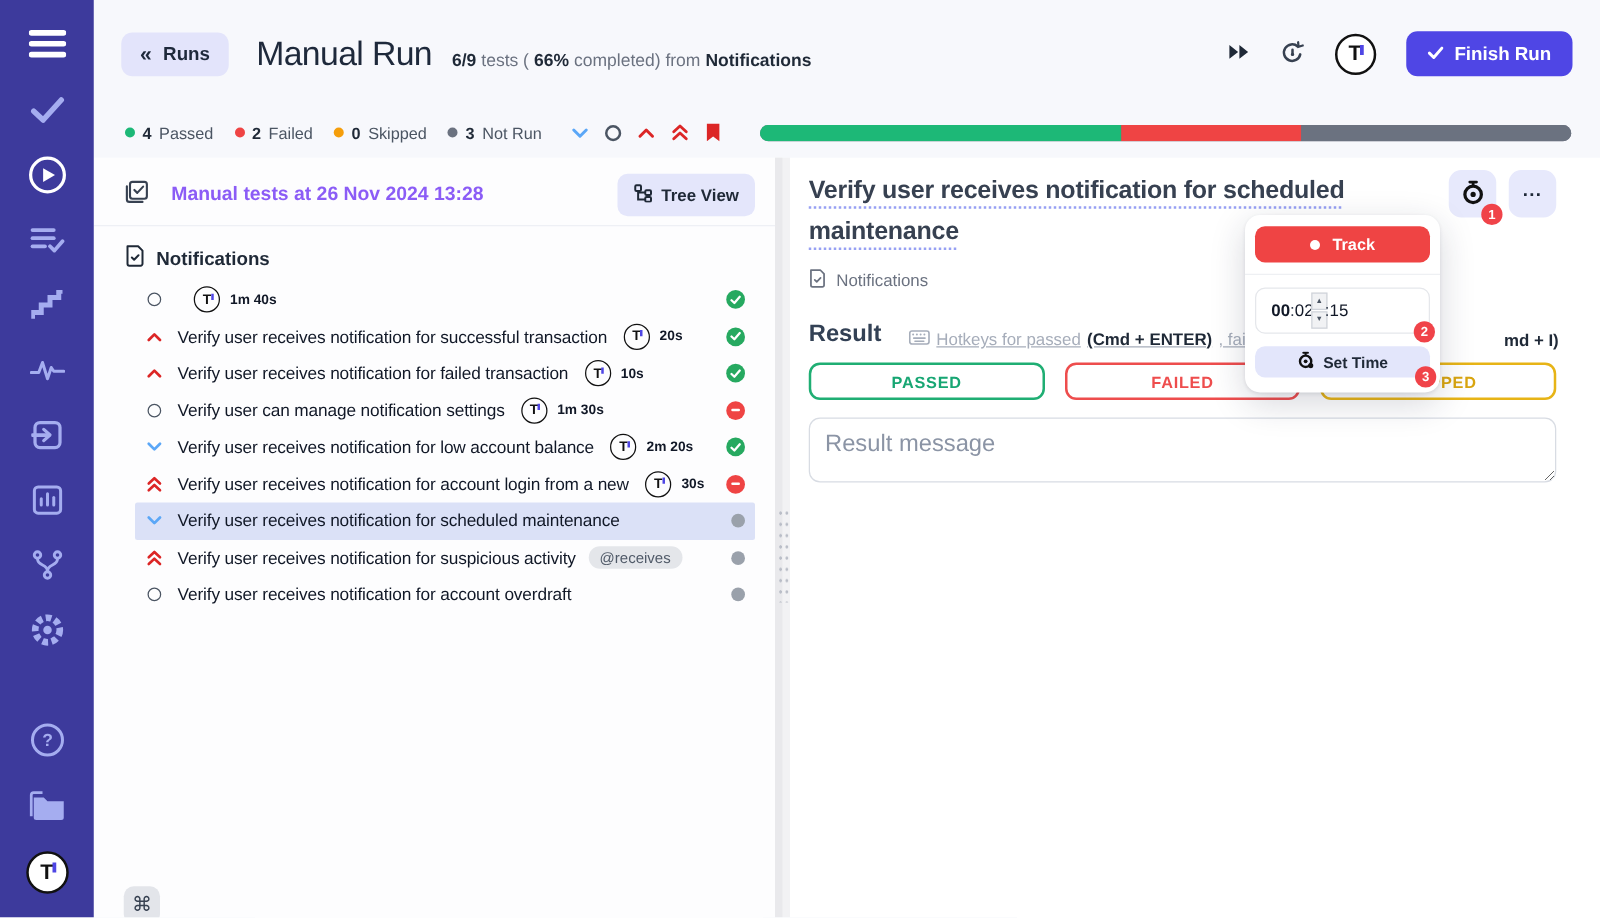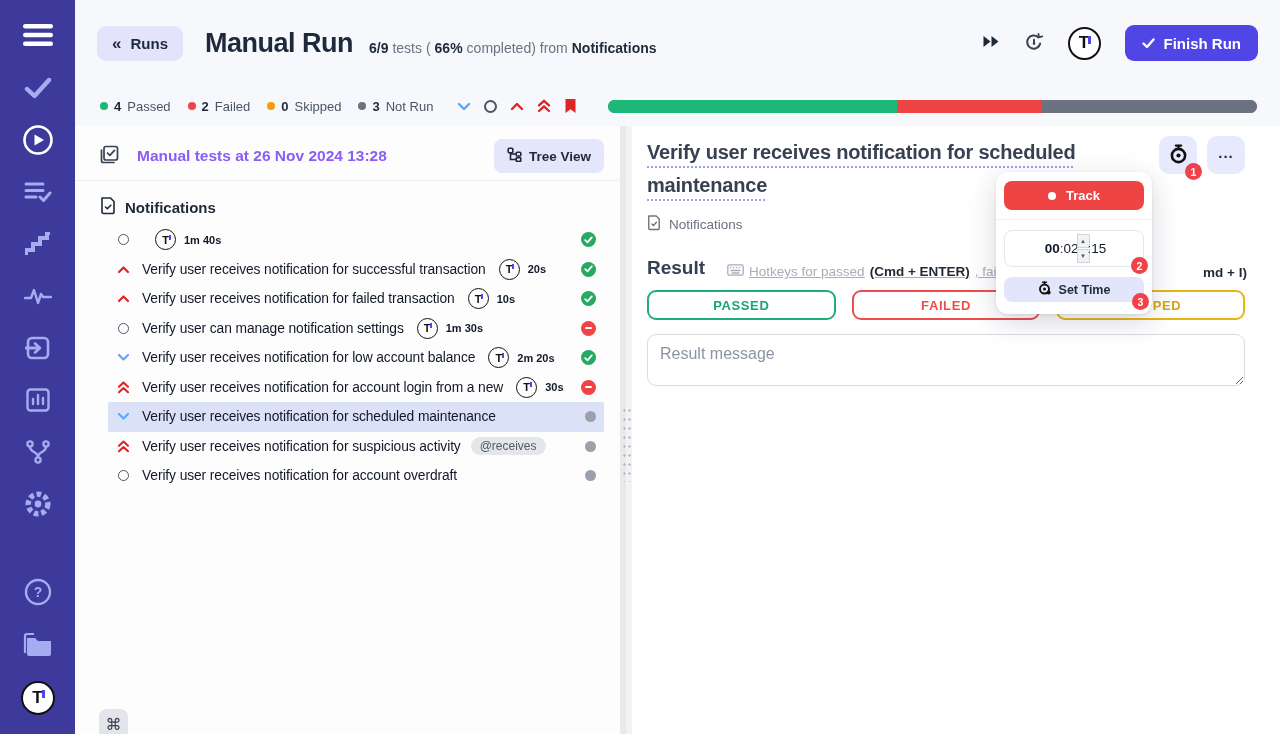--- a/index.html
+++ b/index.html
@@ -16,21 +16,21 @@
   .sicon-fill { fill:#a5adf0; stroke:none; }
   .logo-circle { width:34px; height:34px; border-radius:50%; background:#fff; border:2.5px solid #111; display:flex; align-items:center; justify-content:center; font-weight:800; font-size:17px; color:#111; position:relative; }
   .logo-circle .blue { position:absolute; right:8px; top:7px; width:3px; height:8px; background:#4f46e5; }
 
   
   .main { position:absolute; left:75px; top:0; right:0; bottom:0; background:#f7f8fc; }
 
   .topbar { height:86px; display:flex; align-items:center; padding:0 22px; gap:16px; }
   .runs-btn { display:flex; align-items:center; gap:9px; background:#e3e4fb; border:none; border-radius:9px; padding:9px 15px; font-family:inherit; font-size:15px; font-weight:700; color:#1e293b; cursor:pointer; }
   .runs-btn .chev { font-size:17px; font-weight:700; line-height:1; }
-  .page-title { font-size:27px; font-weight:700; color:#1e293b; letter-spacing:-0.5px; margin-left:6px; }
+  .page-title { font-size:27px; font-weight:400; color:#1e293b; letter-spacing:-0.5px; margin-left:6px; }
   .subtitle { font-size:14px; color:#6b7280; display:flex; gap:4px; align-items:baseline; margin-top:9px; }
   .subtitle b { color:#1f2937; }
   .top-right { margin-left:auto; display:flex; align-items:center; gap:24px; }
   .ghost-icon { background:none; border:none; cursor:pointer; display:flex; align-items:center; }
   .finish-btn { display:flex; align-items:center; gap:9px; background:#4f46e5; color:#fff; border:none; border-radius:9px; height:36px; padding:0 17px; font-family:inherit; font-size:15px; font-weight:600; cursor:pointer; }
 
   
   .statusbar { height:40px; position:relative; display:flex; align-items:center; padding-left:25px; }
   .counters { display:flex; gap:17px; }
   .counter { display:flex; align-items:center; gap:6px; font-size:13px; color:#4b5563; }
@@ -85,29 +85,29 @@
   .result-row { margin-top:23px; display:flex; align-items:flex-end; gap:22px; }
   .result-heading { font-size:19px; font-weight:700; color:#334155; }
   .hotkeys { flex:1; display:flex; align-items:center; gap:5px; font-size:13.5px; color:#a6adba; position:relative; white-space:nowrap;text-decoration:underline; }
   .hotkeys b { color:#1f2937; }
   .hotkeys .clip { position:absolute; right:-2px; top:1px; }
   .result-buttons { margin-top:11px; display:flex; gap:16px; }
   .rbtn { flex:1; height:30px; border-radius:9px; background:transparent; border:2px solid; font-family:inherit; font-size:13px; font-weight:800; letter-spacing:0.6px; cursor:pointer; }
   .rbtn.pass { border-color:#1fae73; color:#17a673; }
   .rbtn.fail { border-color:#ee4d4d; color:#ee4d4d; }
   .rbtn.skip { border-color:#e7b416; color:#d9a50f; }
-  .message { margin-top:14px; width:100%; height:52px; border:1px solid #d8dce3; border-radius:9px; padding:10px 12px; font-family:inherit; font-size:16px; color:#111827; resize:both; background:#fff; }
+  .message { margin-top:14px; width:100%; height:52px; border:1px solid #d8dce3; border-radius:9px; padding:10px 12px; font-family:inherit; font-size:19px; color:#111827; resize:both; background:#fff; }
   .message::placeholder { color:#8b94a5; }
 
   
   .popup { position:absolute; left:364px; top:46px; width:156px; background:#fff; border-radius:12px; box-shadow:0 8px 28px rgba(30,35,60,0.18), 0 1px 3px rgba(30,35,60,0.1); padding:9px 8px 12px; z-index:10; }
   .track-btn { width:100%; height:29px; background:#ef4444; border:none; border-radius:8px; color:#fff; font-family:inherit; font-size:13px; font-weight:700; display:flex; align-items:center; justify-content:center; gap:10px; cursor:pointer; }
   .track-btn .rec { width:8px; height:8px; border-radius:50%; background:#fff; display:inline-block; }
   .popup-divider { border-top:1px solid #eef0f3; margin:9px -8px 10px; }
-  .time-box { border:1px solid #e5e7eb; border-radius:8px; height:37px; display:flex; align-items:center; justify-content:center; padding:0 9px 0 12px; position:relative; font-size:13.5px; color:#111827; }
+  .time-box { border:1px solid #e5e7eb; border-radius:8px; height:37px; display:flex; align-items:center; justify-content:flex-start; padding:0 9px 0 12px; position:relative; font-size:13.5px; color:#111827; }
   .time-box .hh { font-weight:800; }
   .time-box .colon { color:#374151; }
   .spin { width:13px; height:29px; display:flex; flex-direction:column; gap:1px; margin:0 -2px; }
   .spin span { flex:1; background:#f1f2f4; border:1px solid #cfd3da; display:flex; align-items:center; justify-content:center; font-size:6px; color:#4b5563; cursor:pointer; }
   .nbadge.b2 { right:-5px; bottom:-8px; }
   .settime-btn { margin-top:10px; width:100%; height:25px; background:#e3e6fb; border:none; border-radius:8px; display:flex; align-items:center; justify-content:center; gap:8px; font-family:inherit; font-size:12.5px; font-weight:700; color:#1f2937; cursor:pointer; position:relative; }
   .nbadge.b3 { right:-5px; bottom:-8px; }
 </style>
 </head>
 <body>

